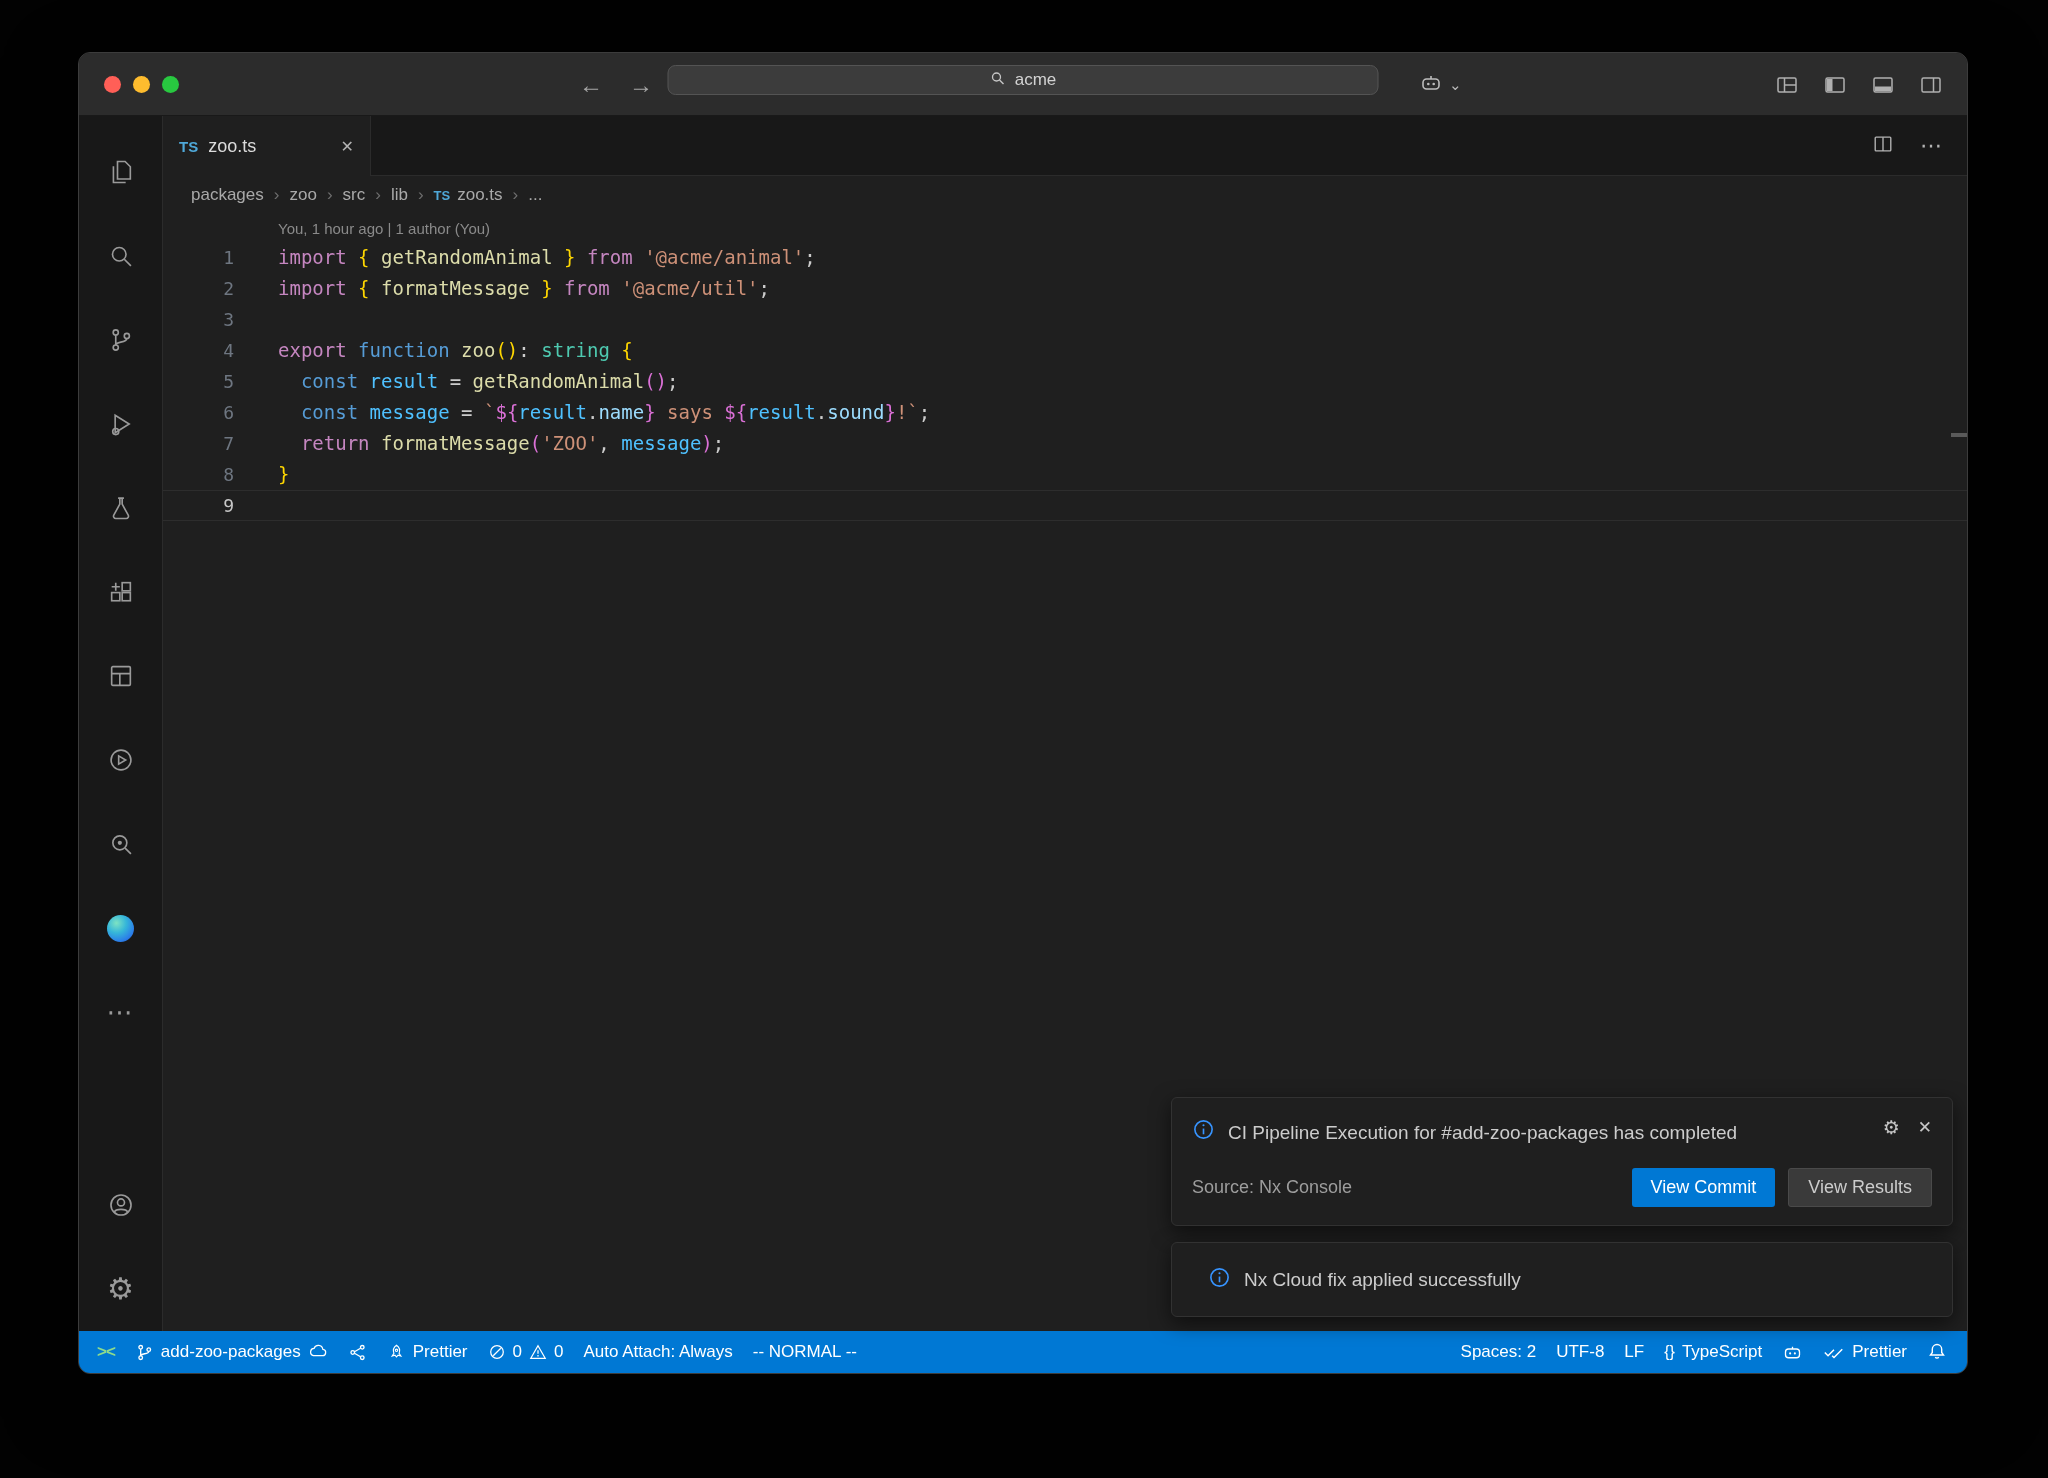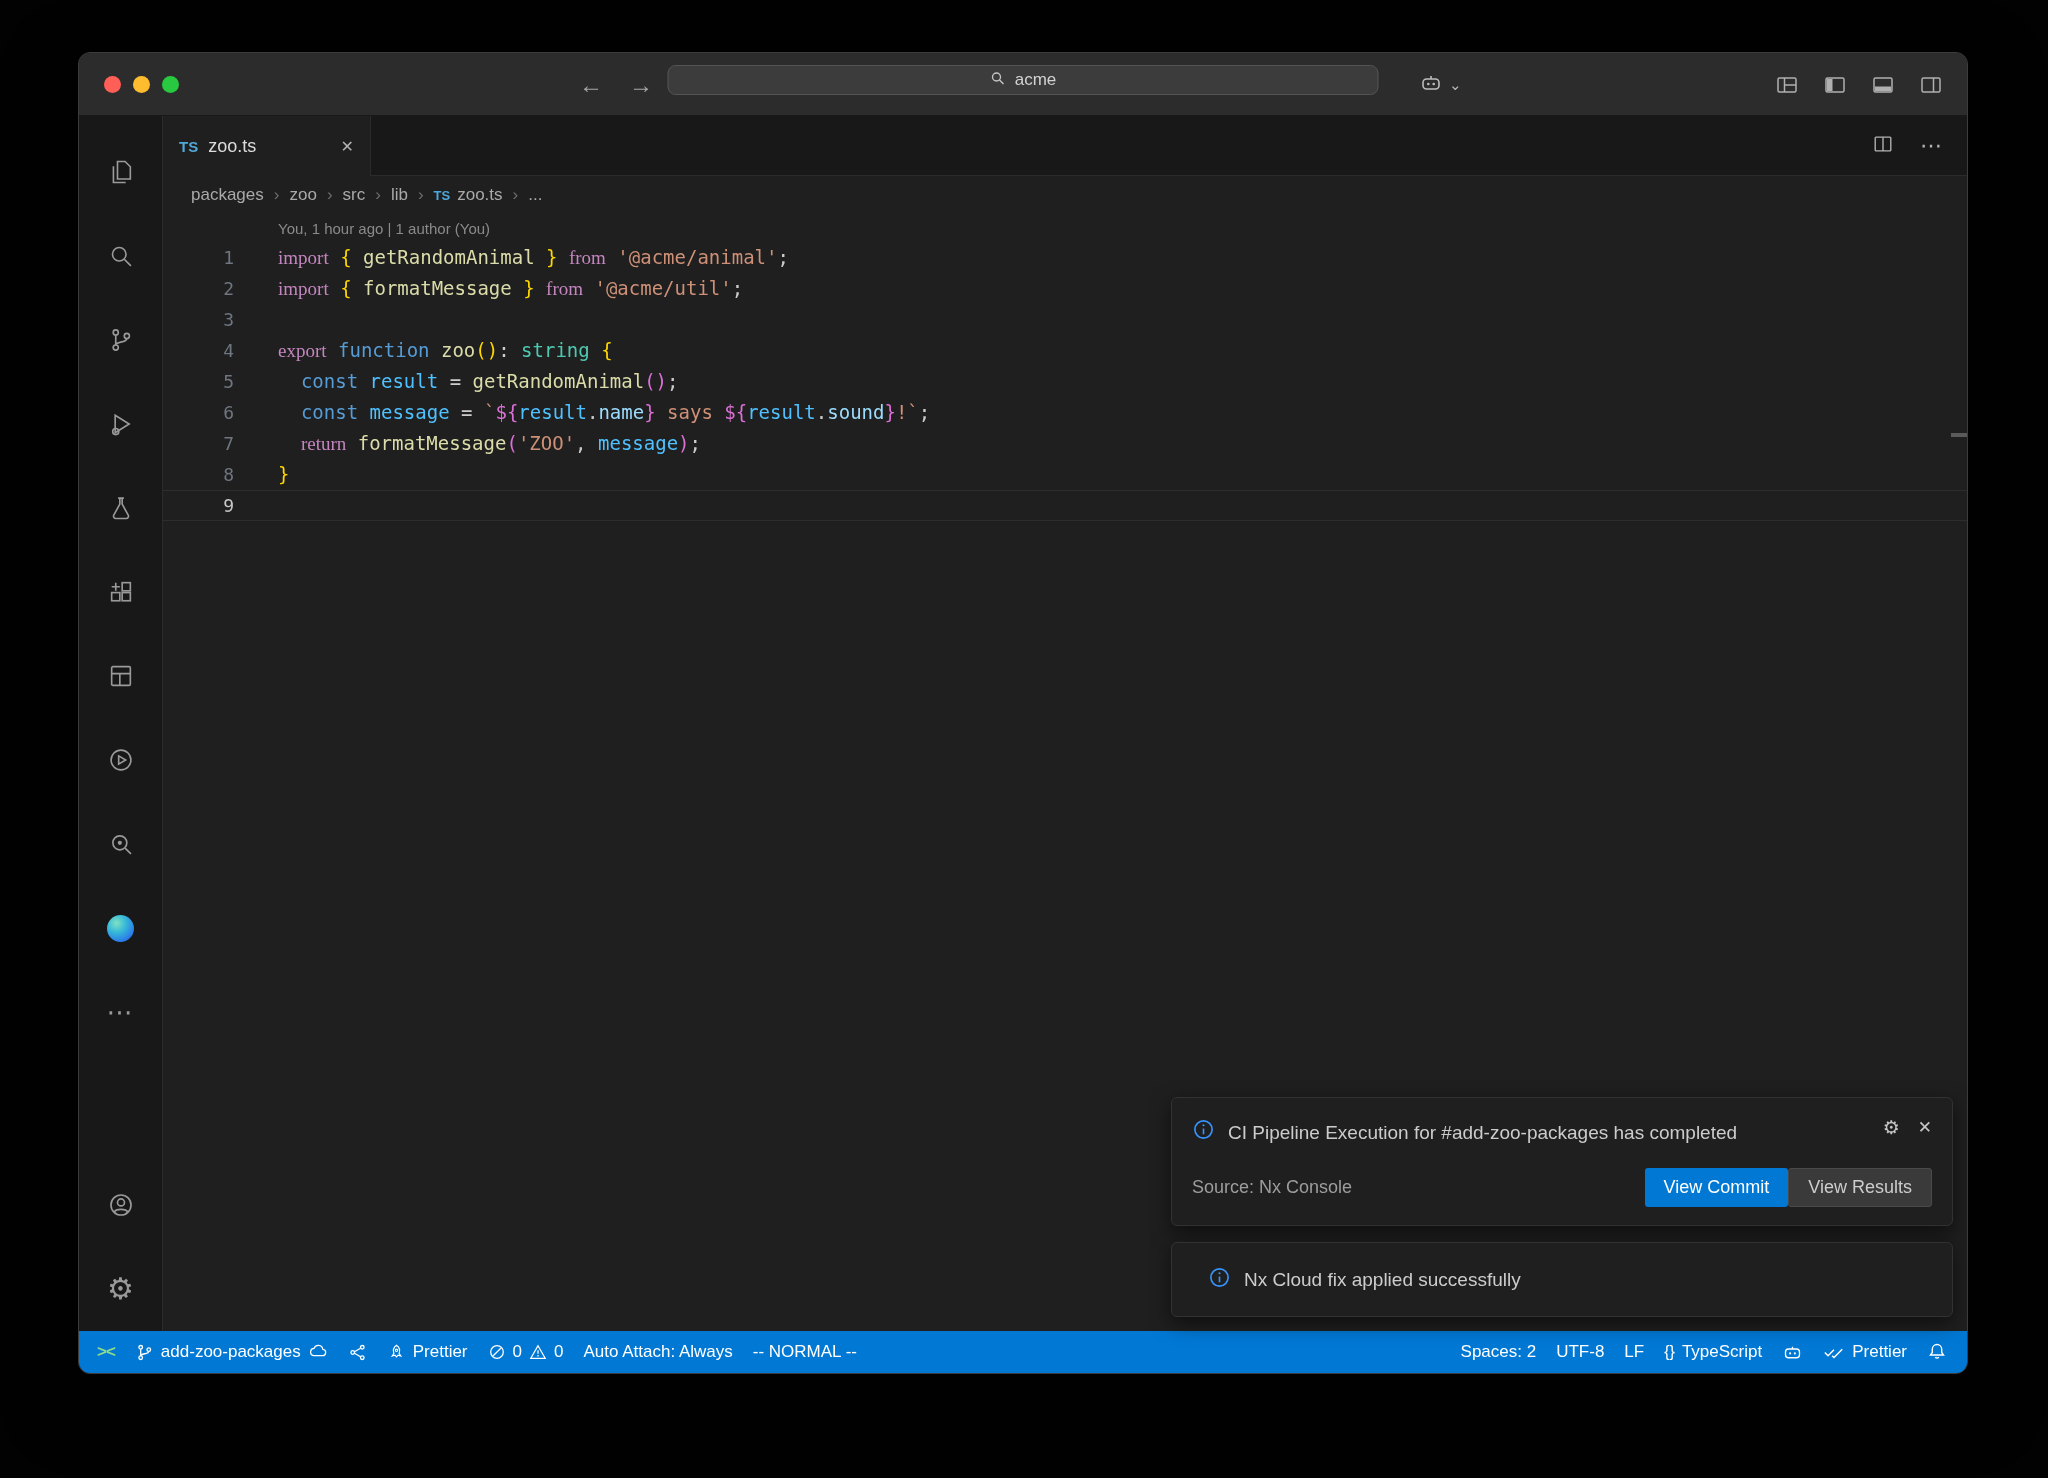--- a/index.html
+++ b/index.html
@@ -64,38 +64,38 @@
   .editor { flex:1; position:relative; overflow:hidden; background:#1f1f1f;
     font-family:"DejaVu Sans Mono",monospace; padding-top:2px; }
   .codelens { height:26px; line-height:26px; padding-left:115px; color:#8a8a8a;
     font-size:15px; font-family:"Liberation Sans",sans-serif; }
   .code-row { display:flex; height:31px; line-height:31px; }
   .code-row.current { border-top:1px solid #2d2d2d; border-bottom:1px solid #2d2d2d; height:31px; line-height:29px; }
   .gutter { width:115px; flex:0 0 auto; text-align:right; padding-right:44px;
     color:#6e7681; font-size:18px; }
   .code-row.current .gutter { color:#c8c8c8; }
   .code-text { white-space:pre; font-size:19px; color:#cccccc; }
-  .tk-kw{color:var(--kw);font-family:Liberation Serif, serif;} .tk-blue{color:var(--blue);} .tk-fn{color:var(--fn);}
+  .tk-kw{color:var(--kw);} .tk-blue{color:var(--blue);} .tk-fn{color:var(--fn);}
   .tk-var{color:var(--var);} .tk-cvar{color:var(--cvar);} .tk-str{color:var(--str);}
   .tk-type{color:var(--type);} .tk-b1{color:var(--b1);} .tk-b2{color:var(--b2);} .tk-pl{color:var(--pl);}
   .ruler-mark { position:absolute; right:0; top:219px; width:16px; height:4px; background:#5a5a5a; }
 
   
   .toasts { position:absolute; right:14px; bottom:56px; width:782px; display:flex;
     flex-direction:column; gap:16px; z-index:20; font-family:"Liberation Sans",sans-serif; }
   .toast { background:#1f1f1f; border:1px solid #323232; border-radius:6px;
     box-shadow:0 6px 20px rgba(0,0,0,.55); padding:20px 20px 18px 20px; }
   .toast-head { display:flex; align-items:flex-start; gap:13px; }
   .toast-msg { color:#cccccc; font-size:19px; line-height:1.55; max-width:555px; flex:1; }
   .toast-controls { margin-left:auto; display:flex; align-items:center; gap:18px; color:#c5c5c5; }
   .toast-gear { font-size:19px; line-height:1; }
   .toast-close { font-size:17px; line-height:1; }
   .toast-foot { margin-top:20px; display:flex; align-items:center; }
   .toast-source { color:#9d9d9d; font-size:18px; }
-  .toast-buttons { margin-left:auto; display:flex; }
+  .toast-buttons { margin-left:auto; display:flex; gap:13px; }
   .btn { font-size:18px; padding:8px 19px; border-radius:3px; border:none; font-family:inherit; }
   .btn.primary { background:var(--accent); color:#ffffff; }
   .btn.secondary { background:#3a3a3a; color:#cccccc; border:1px solid #4a4a4a; }
   .toast.simple { display:flex; align-items:center; gap:13px; padding:22px 36px; }
 
   
   .statusbar { height:42px; background:var(--accent); flex:0 0 auto; display:flex;
     align-items:center; color:#ffffff; font-size:17px; padding:0 10px 0 8px; }
   .sb-left, .sb-right { display:flex; align-items:center; height:100%; }
   .sb-right { margin-left:auto; }

